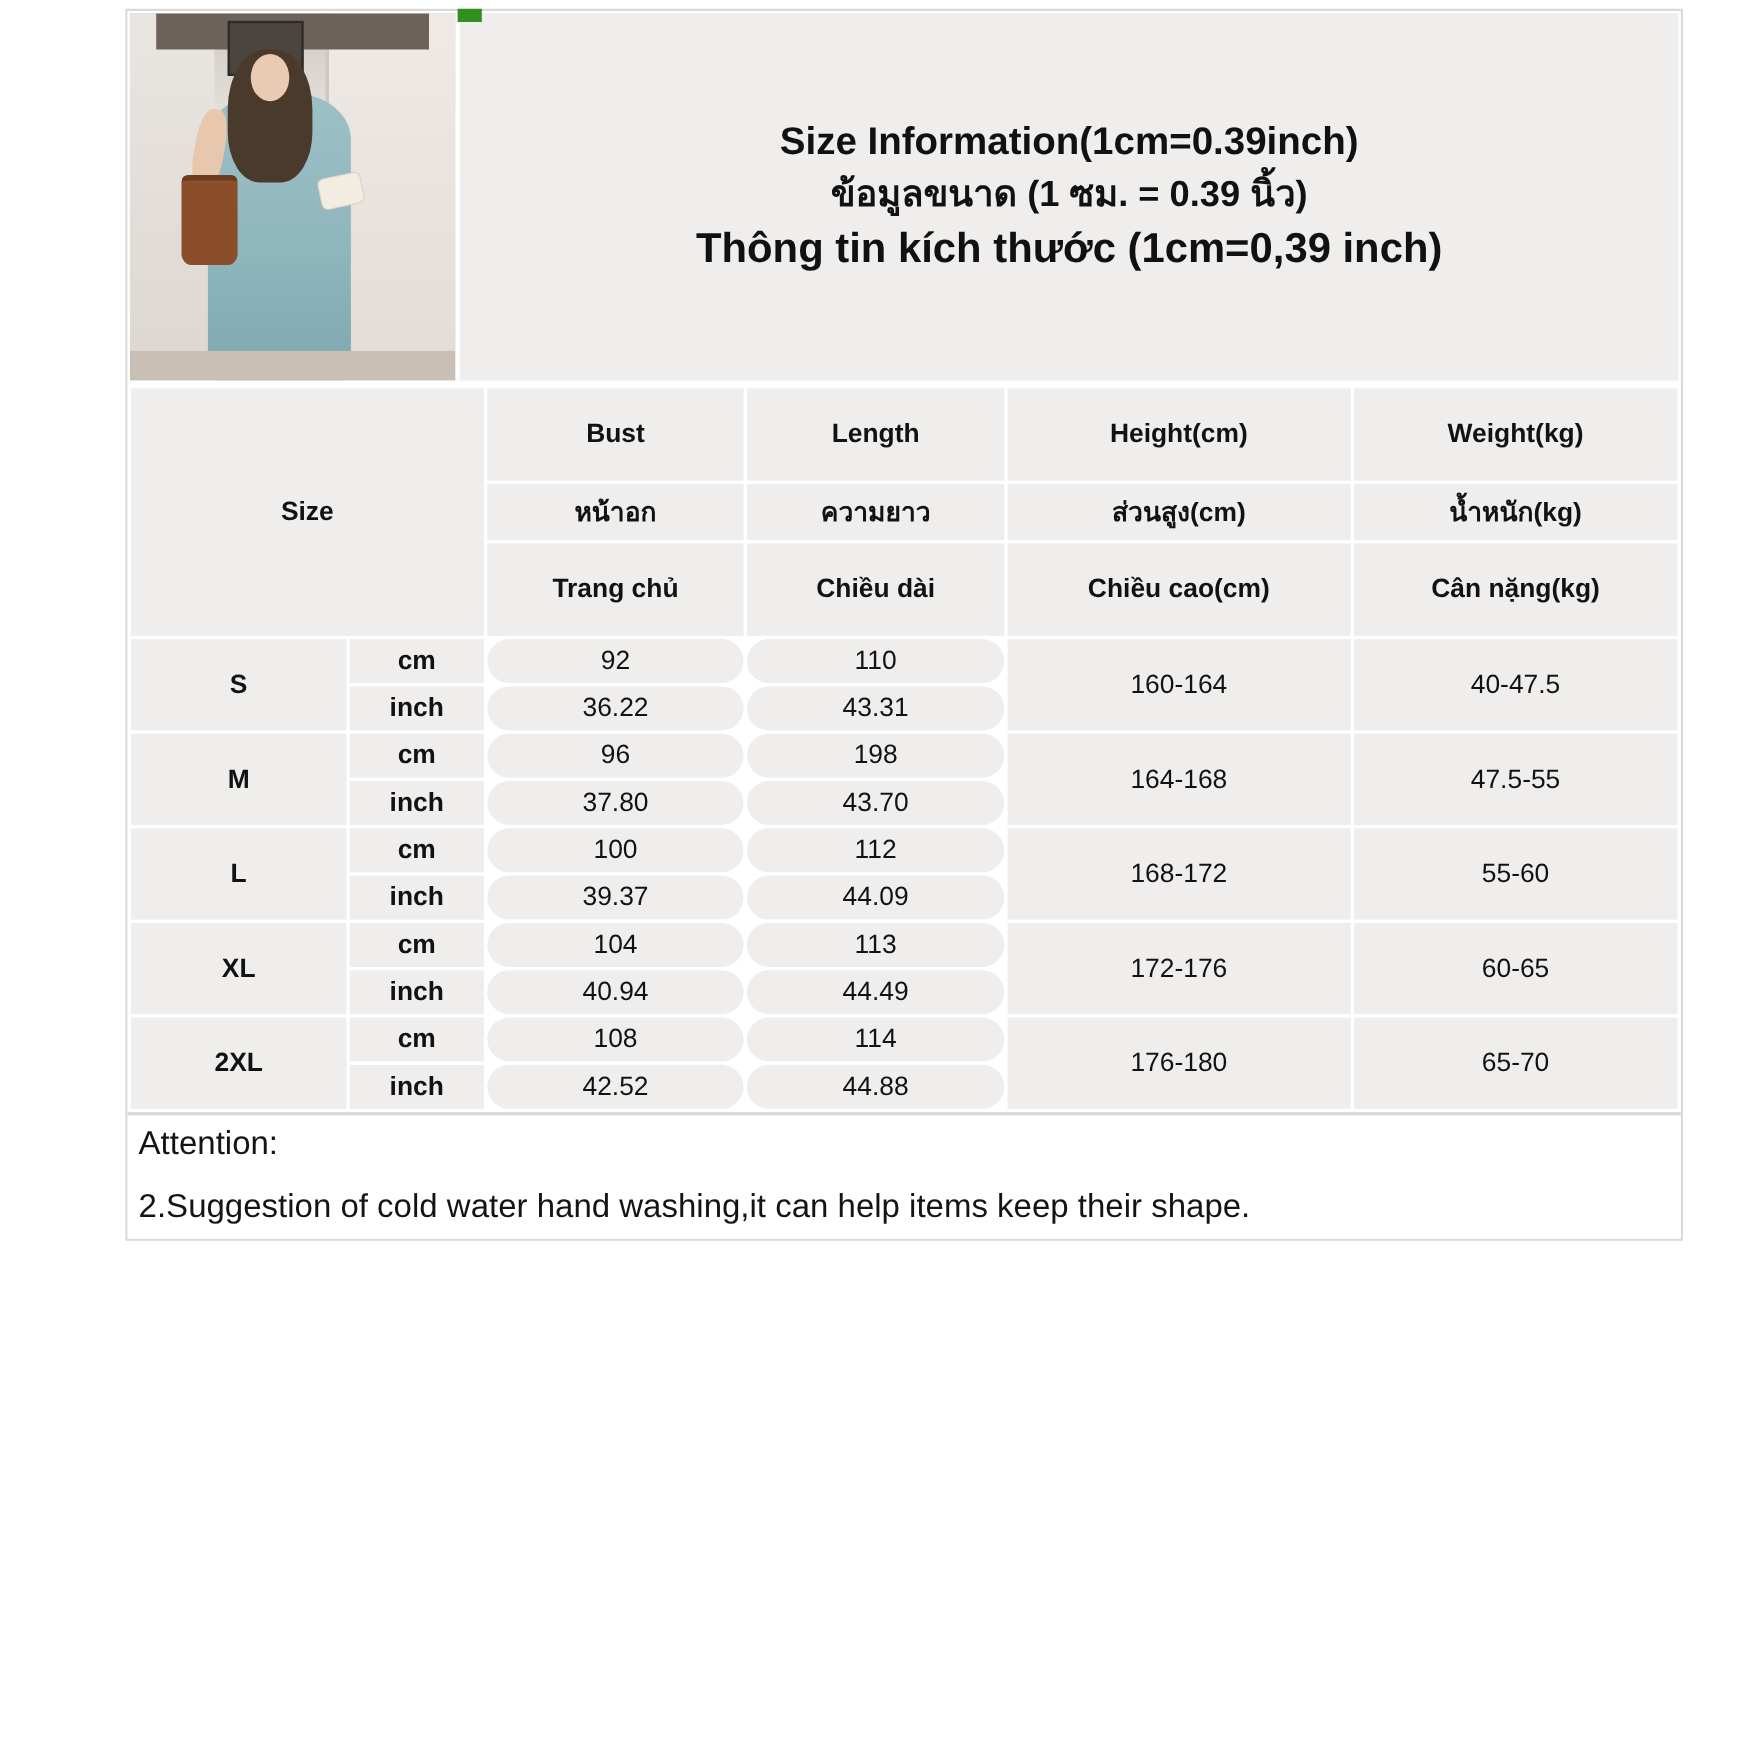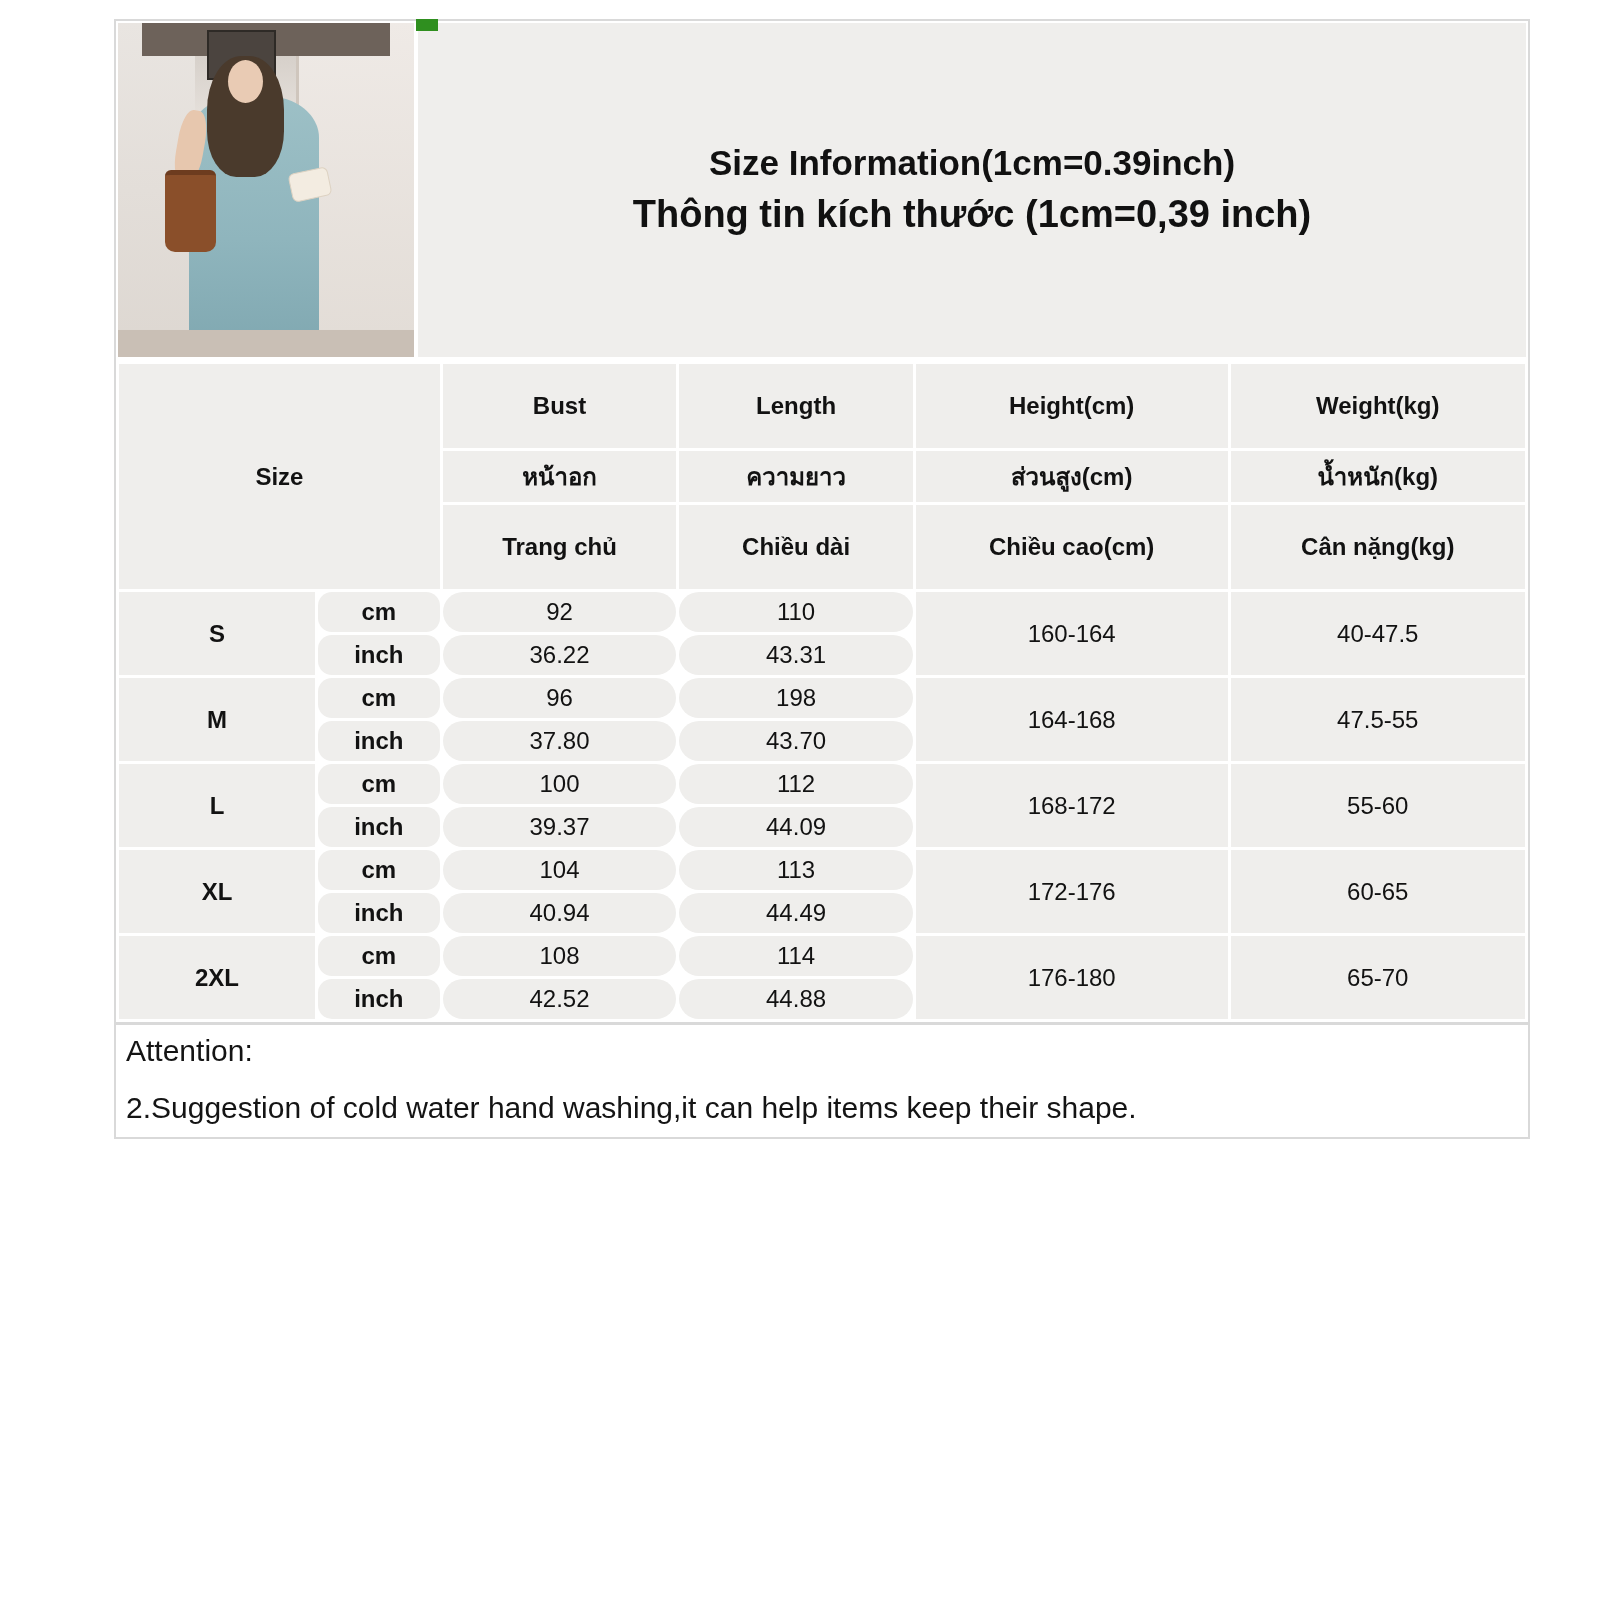--- a/index.html
+++ b/index.html
@@ -12,21 +12,21 @@
     height: 1600px;
     font-family: "Liberation Sans", sans-serif;
     color: #141414;
     overflow: hidden;
   }
   .sheet {
     position: relative;
     width: 1600px;
     height: 1600px;
     box-sizing: border-box;
-    padding: 19px 8px 8px 8px;
+    padding: 8px 8px 8px 8px;
   }
   .chart {
     position: relative;
     width: 1416px;
     margin: 0 0 0 106px;
     border: 2px solid #d9d9d9;
     box-sizing: border-box;
     background: #ffffff;
   }
   
@@ -158,21 +158,20 @@
     font-weight: bold;
     font-size: 44px;
   }
   td.size-label {
     font-weight: bold;
     font-size: 33px;
   }
   td.unit {
     font-weight: bold;
     font-size: 29px;
-    border-radius: 14px;
   }
   td.num { font-size: 30px; border-radius: 23px; }
   td.range { font-size: 30px; }
 
   .col-size   { width: 193px; }
   .col-unit   { width: 120px; }
   .col-bust   { width: 230px; }
   .col-length { width: 230px; }
   .col-height { width: 307px; }
   .col-weight { width: 290px; }
@@ -209,20 +208,21 @@
           <div class="ph-hair"></div>
           <div class="ph-face"></div>
           <div class="ph-arm"></div>
           <div class="ph-bag"></div>
           <div class="ph-paper"></div>
           <div class="ph-floor"></div>
         </div>
       </div>
       <div class="title-cell">
         <div class="title-line t1">Size Information(1cm=0.39inch)</div>
+        <div class="title-line t2">ข้อมูลขนาด (1 ซม. = 0.39 นิ้ว)</div>
         <div class="title-line t3">Thông tin kích thước (1cm=0,39 inch)</div>
       </div>
     </div>
 
     <table class="size-table">
       <colgroup>
         <col class="col-size">
         <col class="col-unit">
         <col class="col-bust">
         <col class="col-length">

